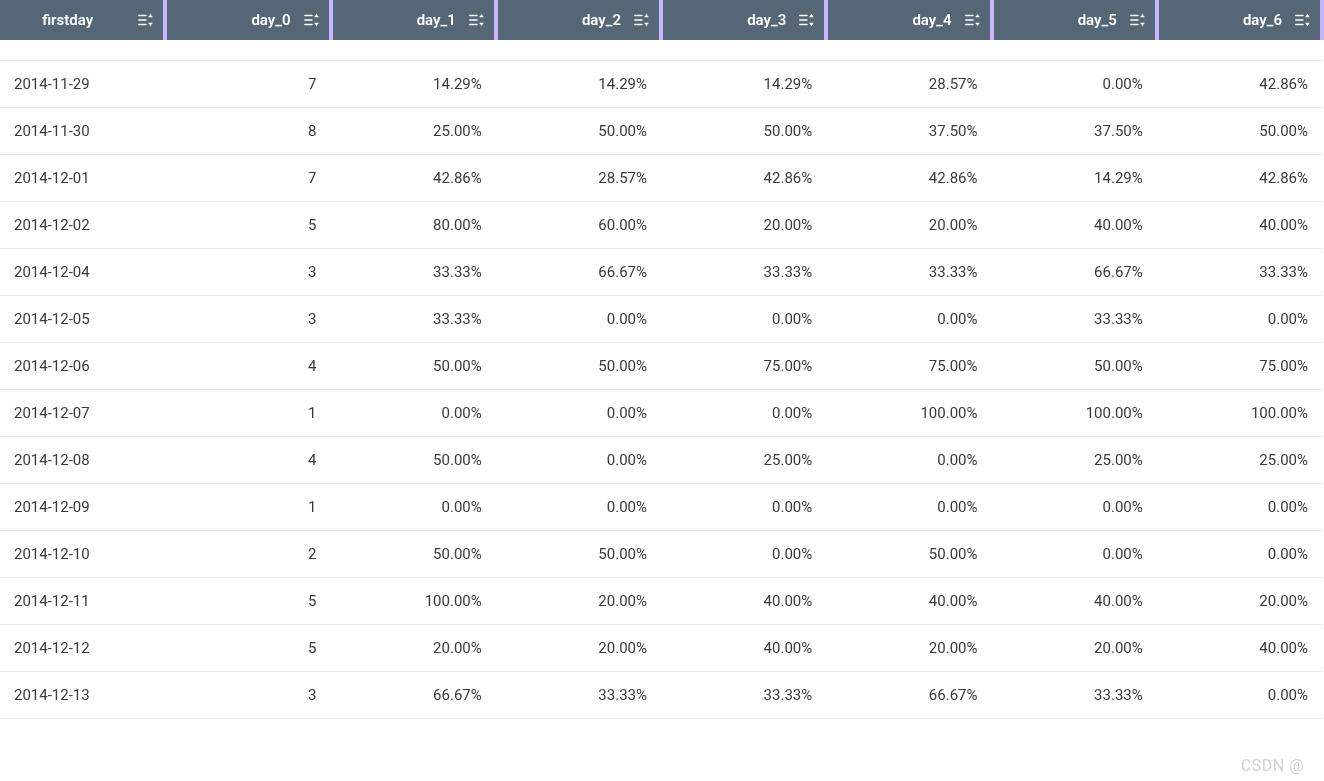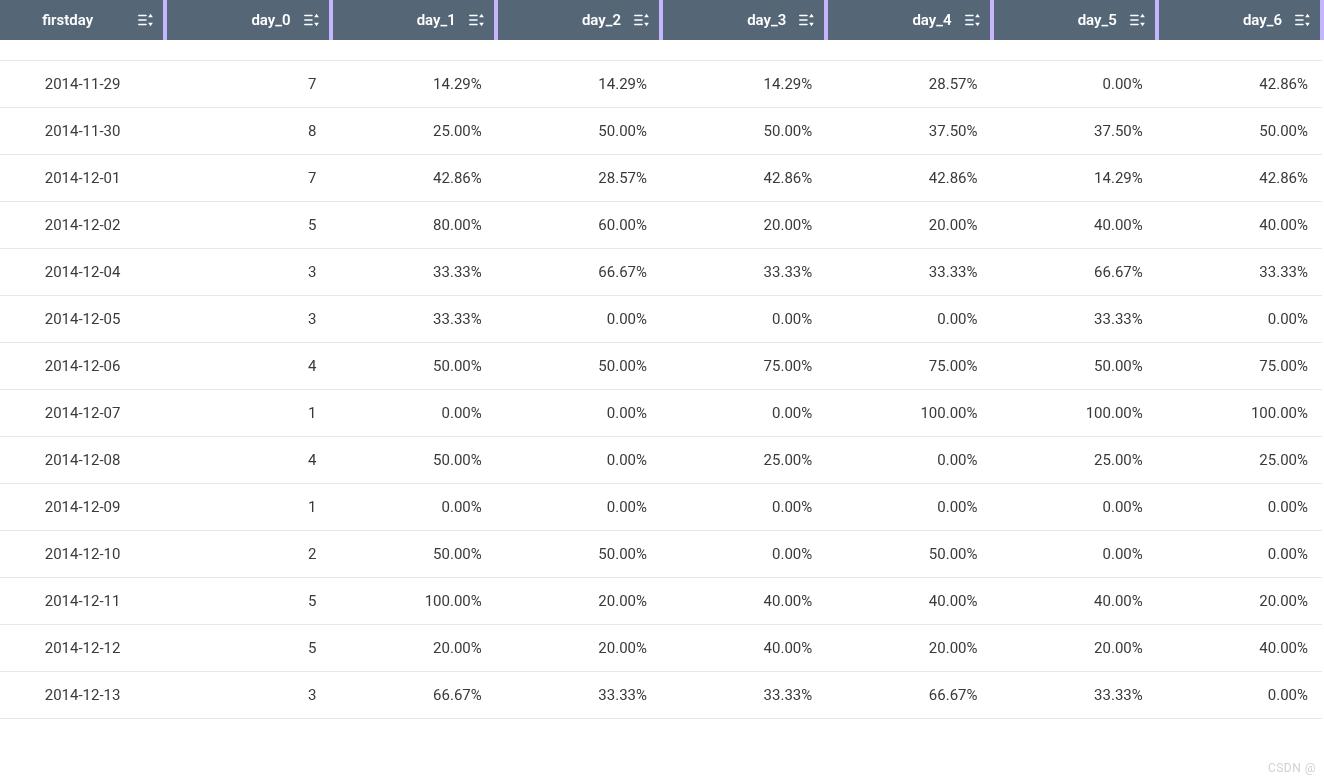--- a/index.html
+++ b/index.html
@@ -54,34 +54,34 @@
   tbody td {
     height: 47px;
     padding: 0 14px;
     border-bottom: 1px solid #e6e8eb;
     text-align: right;
     font-size: 15px;
     color: #3a3a3a;
     white-space: nowrap;
     vertical-align: middle;
   }
-  tbody td:first-child { text-align: center; }
+  tbody td:first-child { text-align: left; }
   tbody tr.cut td {
     height: 20px;
     padding-top: 0;
     padding-bottom: 0;
     line-height: 0;
     overflow: hidden;
     color: transparent;
   }
   .watermark {
     position: absolute;
-    right: 8px;
+    right: 20px;
     bottom: 6px;
-    font-size: 12px;
+    font-size: 16px;
     color: rgba(120,120,130,.35);
     letter-spacing: .5px;
     pointer-events: none;
   }
 </style>
 </head>
 <body>
 
 <div class="table-wrap">
   <table>

